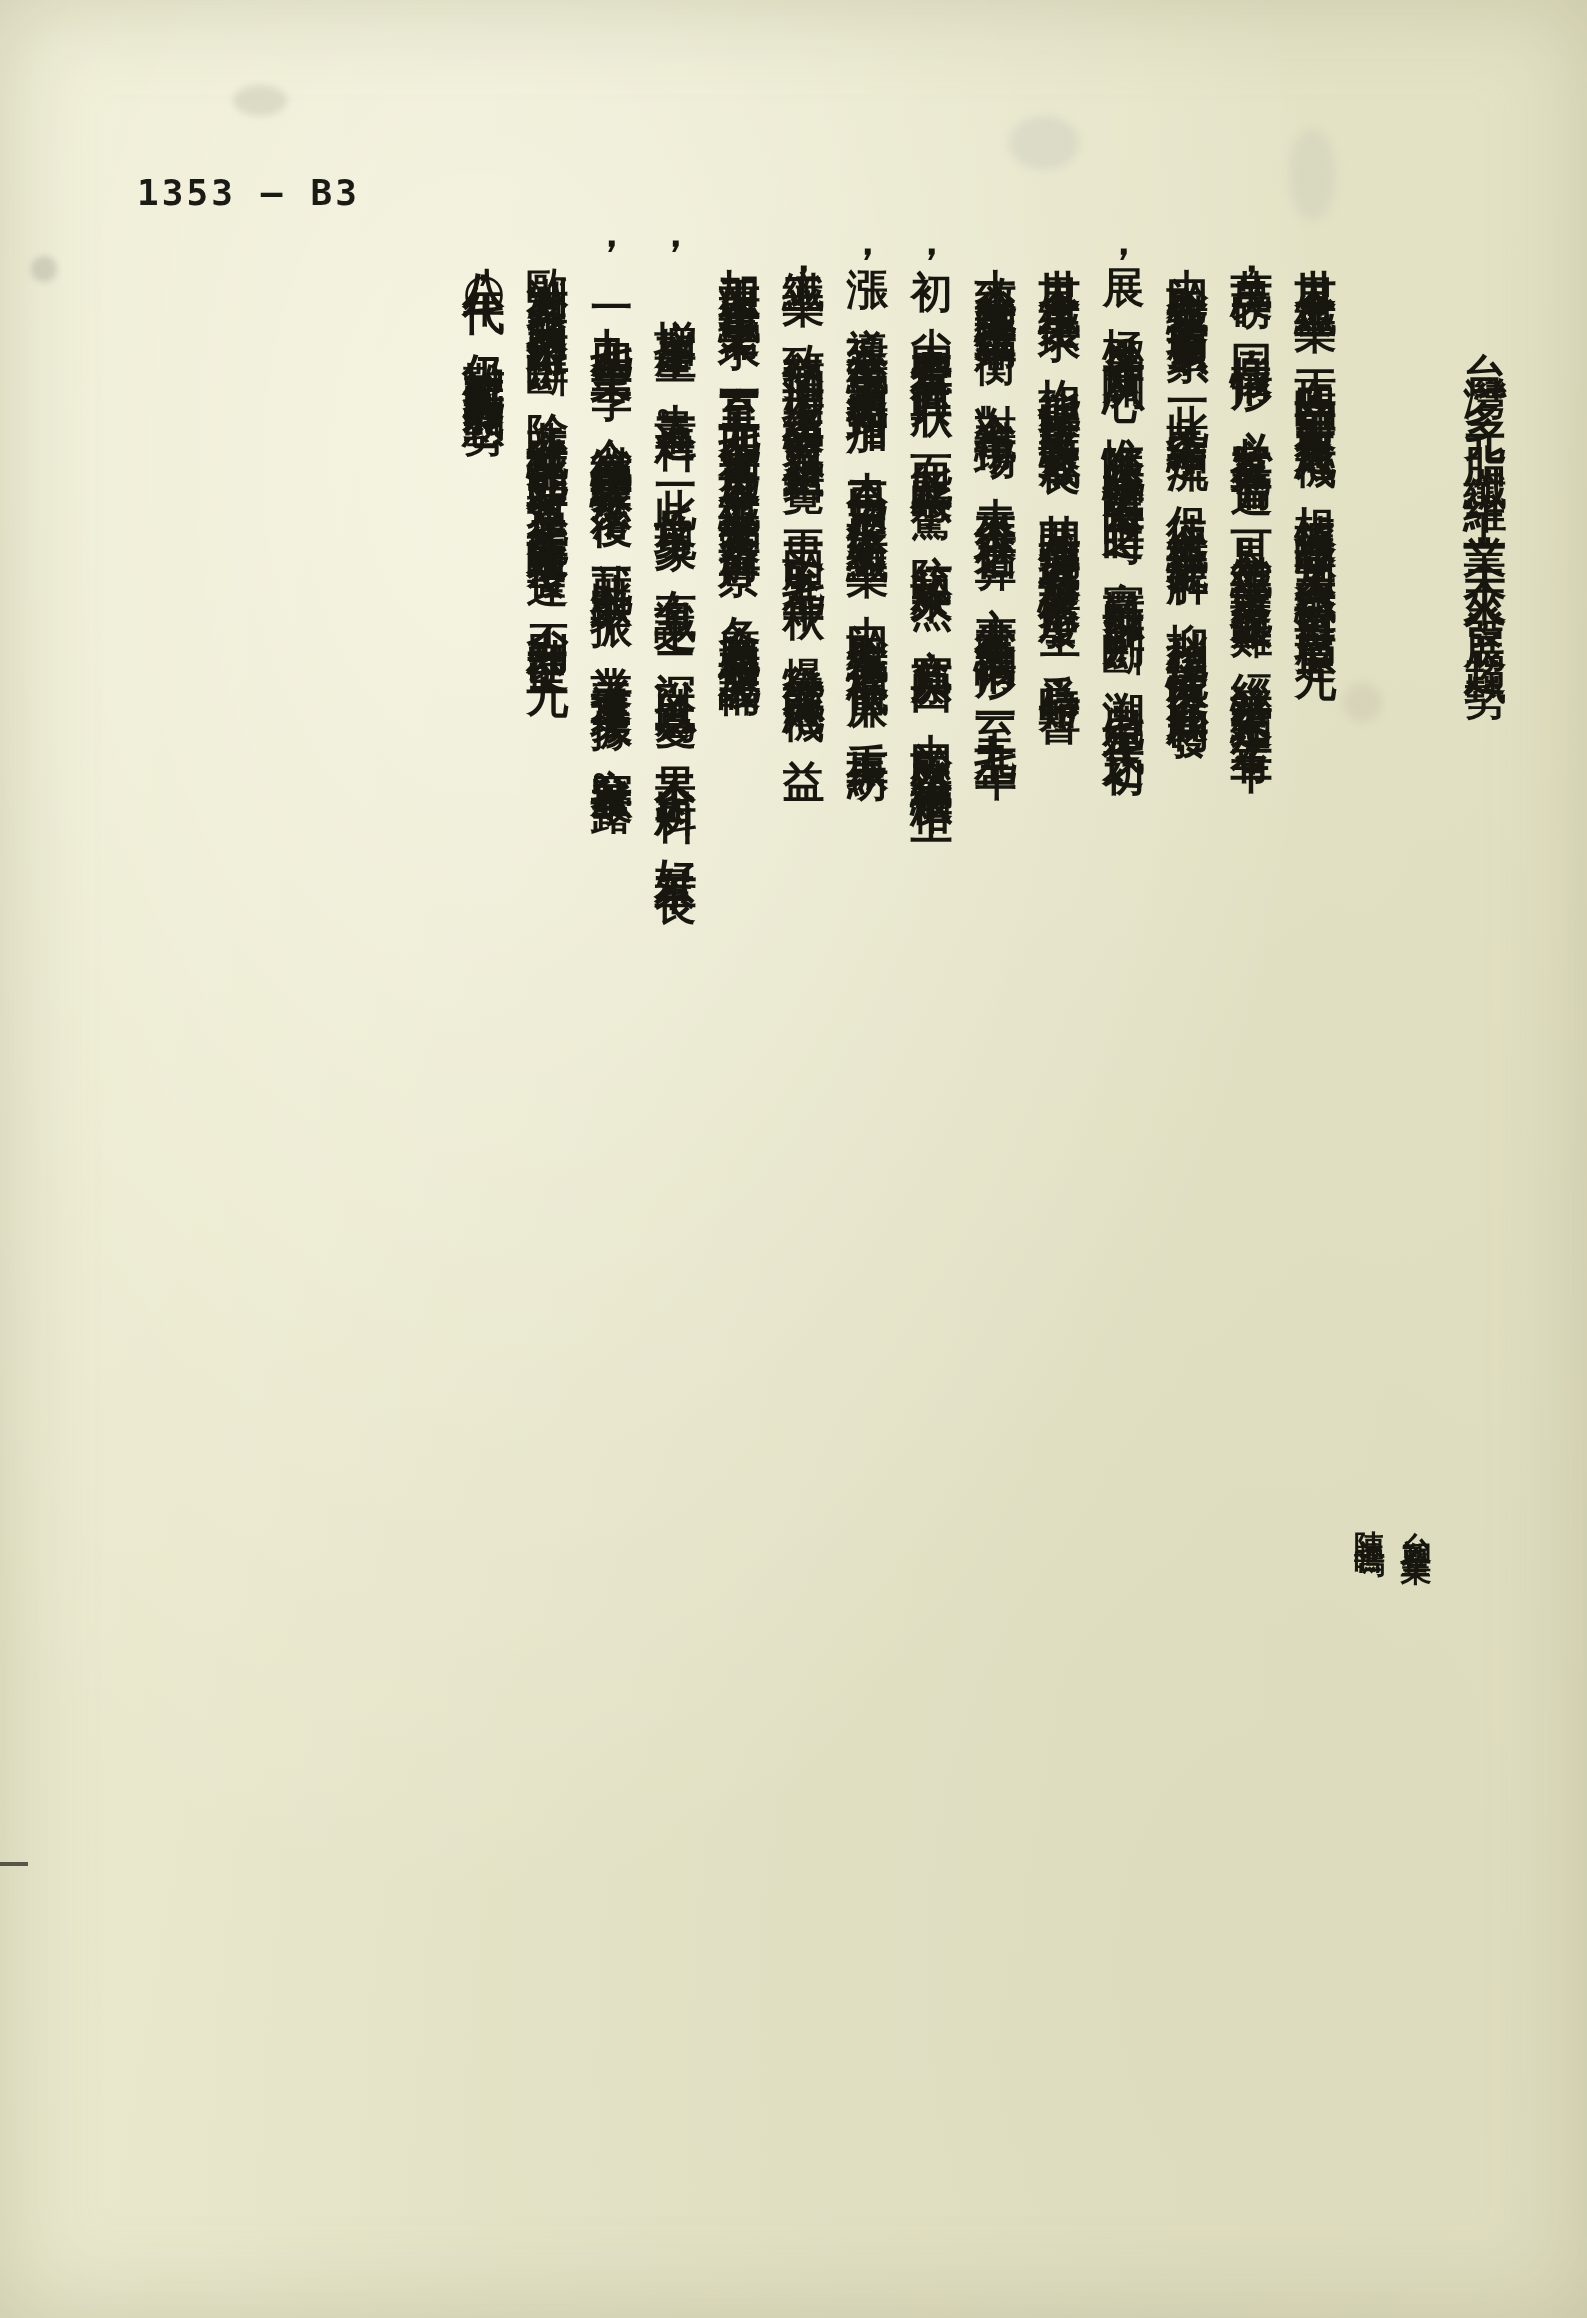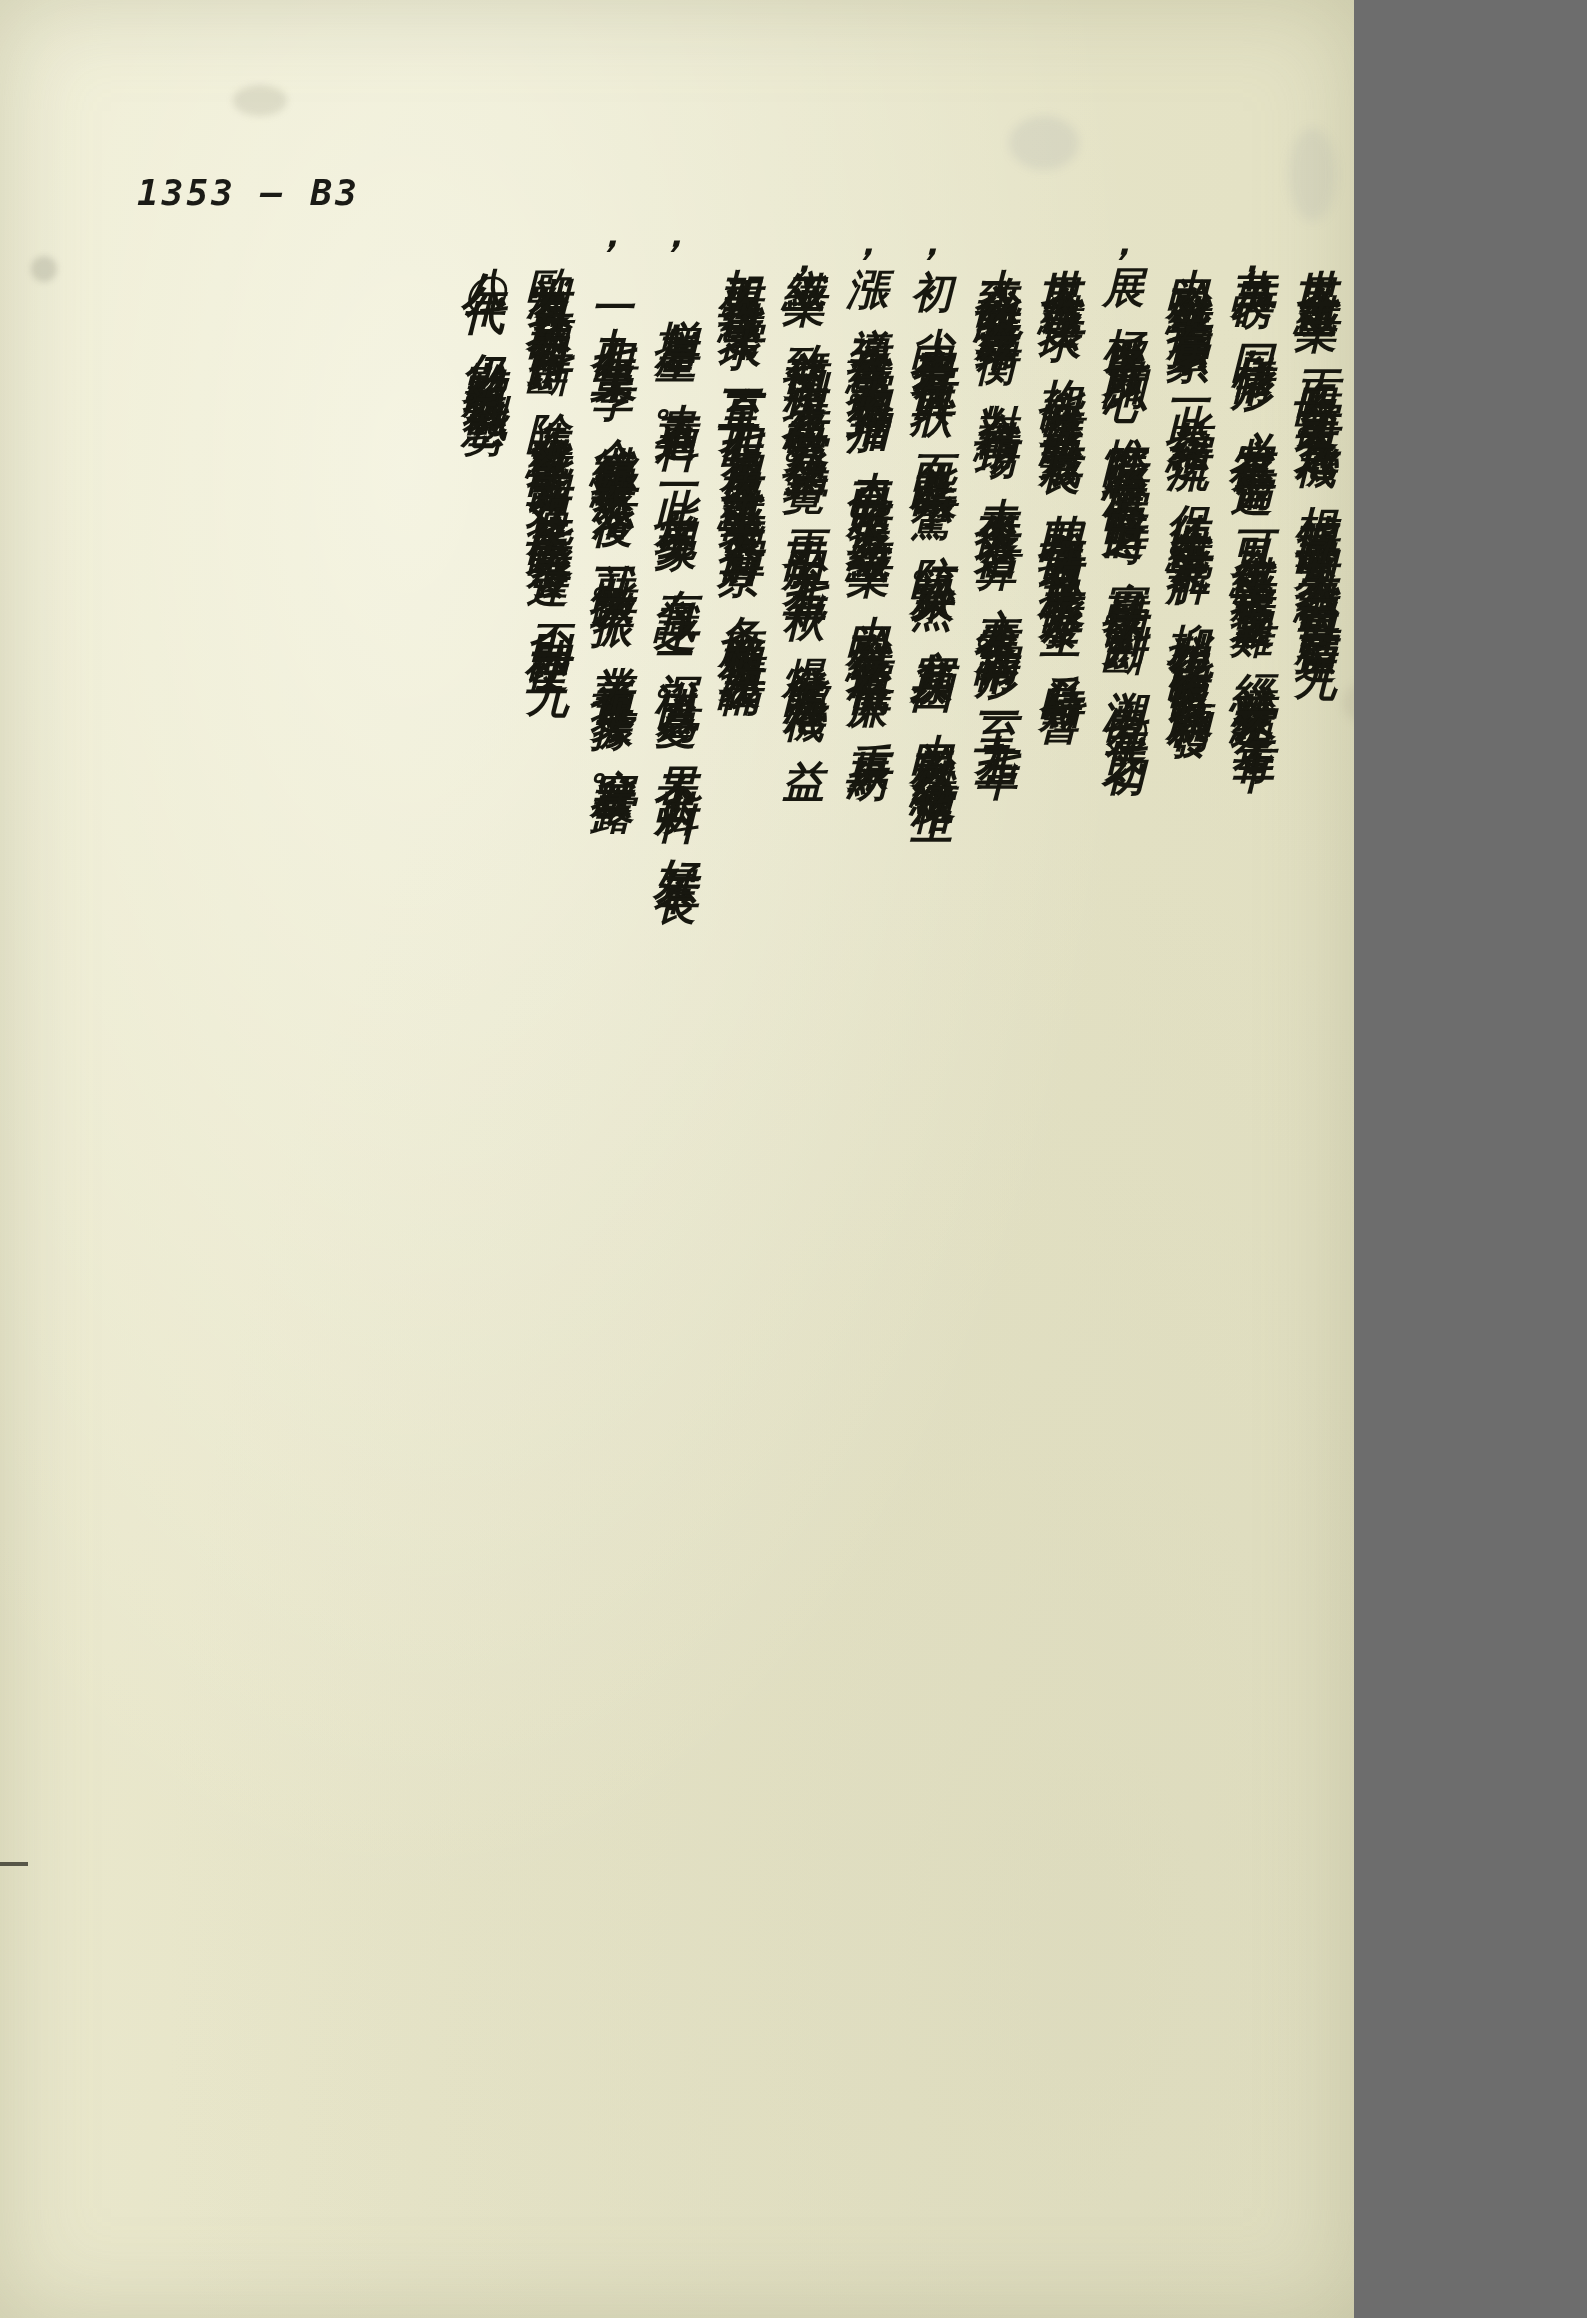--- a/index.html
+++ b/index.html
@@ -2,26 +2,25 @@
 <html style="font-size:12.4px"><head>
 <meta charset="utf-8">
 <style>
   html, body {
     margin: 0;
     padding: 0;
     background: #6d6d6d;
   }
   .page {
     position: relative;
-    width: 1354px;
+    width: 1587px;
     height: 2319px;
     background: #c4b5fd;
     overflow: hidden;
     font-family: "DejaVu Sans", sans-serif;
-    font-style: italic;
   }
   
   .paper-tone {
     position: absolute;
     inset: 0;
     background:
       radial-gradient(ellipse at 30% 20%, rgba(255,255,245,0.55) 0%, rgba(255,255,245,0) 55%),
       radial-gradient(ellipse at 80% 85%, rgba(214,212,182,0.45) 0%, rgba(214,212,182,0) 60%),
       linear-gradient(100deg, #eceacf 0%, #e6e4c8 45%, #e2e0c2 100%);
     pointer-events: none;

